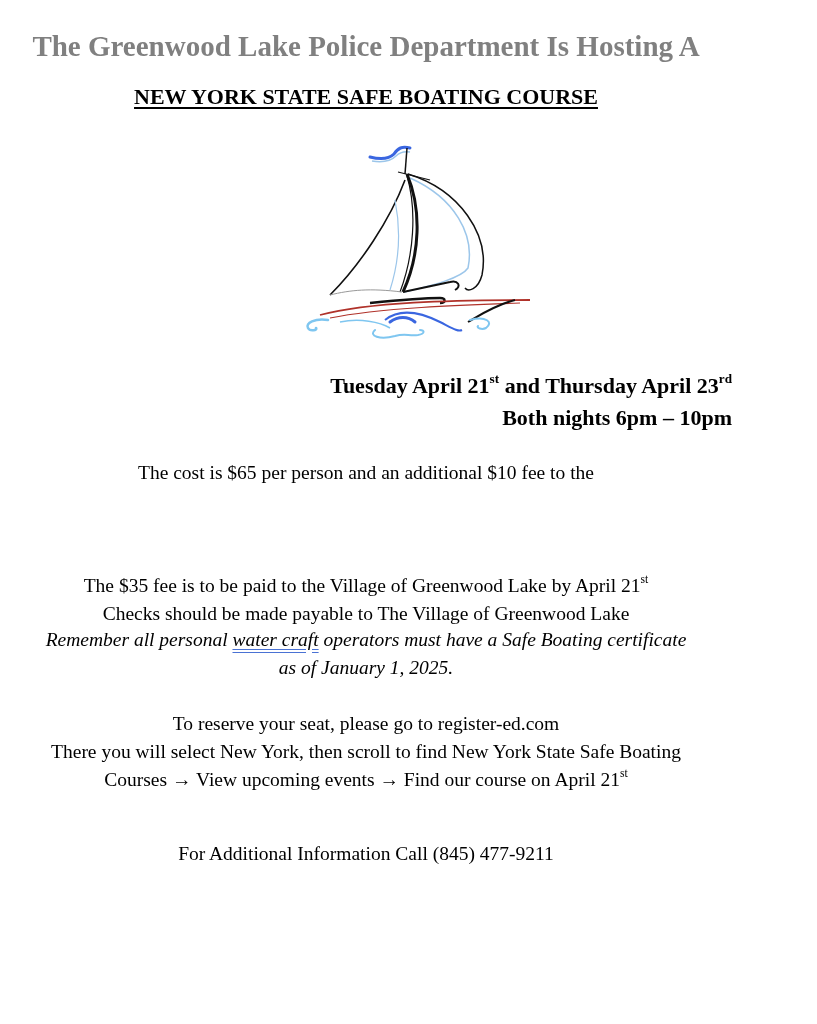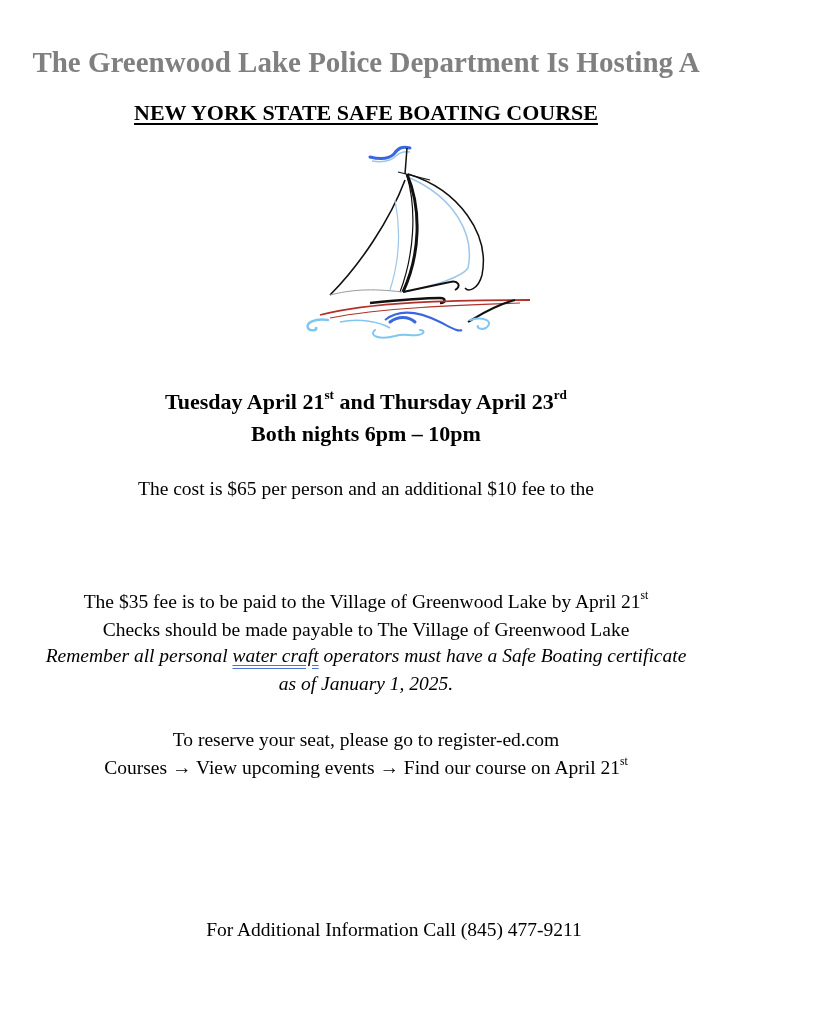--- a/index.html
+++ b/index.html
@@ -14,21 +14,20 @@
       overflow: hidden;
       font-family: "Liberation Serif", "DejaVu Serif", serif;
       color: #000000;
     }
     .line {
       position: absolute;
       left: 0;
       width: 732px;
       text-align: center;
       white-space: nowrap;
-      margin-top: 16px;
     }
     .title {
       top: 26px;
       font-size: 29px;
       font-weight: bold;
       color: #808080;
       line-height: 40px;
     }
     .subtitle {
       top: 82px;
@@ -46,41 +45,42 @@
       left: 290px;
       top: 140px;
       width: 240px;
       height: 200px;
     }
     .dates {
       top: 370px;
       font-size: 22px;
       font-weight: bold;
       line-height: 32px;
+      text-align: right;
     }
     .body-text {
       font-size: 19.5px;
       line-height: 28px;
     }
     sup {
       font-size: 0.6em;
       line-height: 0;
       position: relative;
       top: -0.15em;
       vertical-align: super;
     }
     .underline-blue {
       text-decoration: underline double #4a72d4;
       text-underline-offset: 3px;
     }
     .p1 { top: 459px; }
     .p2 { top: 572px; }
     .p3 { top: 626px; font-style: italic; }
     .p4 { top: 710px; }
-    .p5 { top: 900px; padding-left: 28px; }
+    .p5 { top: 840px; }
   </style>
 </head>
 <body>
 
 <div class="line title">The Greenwood Lake Police Department Is Hosting A</div>
 
 <div class="line subtitle">
   <span>NEW YORK STATE SAFE BOATING COURSE</span>
 </div>
 
@@ -133,16 +133,17 @@
   <div>Checks should be made payable to The Village of Greenwood Lake</div>
 </div>
 
 <div class="line body-text p3">
   <div><span>Remember all personal </span><span class="underline-blue">water craft</span><span> operators must have a Safe Boating certificate</span></div>
   <div>as of January 1, 2025.</div>
 </div>
 
 <div class="line body-text p4">
   <div>To reserve your seat, please go to register-ed.com</div>
+  <div>There you will select New York, then scroll to find New York State Safe Boating</div>
   <div><span>Courses → View upcoming events → Find our course on April 21</span><sup>st</sup></div>
 </div>
 
 <div class="line body-text p5">For Additional Information Call (845) 477-9211</div>
 
 </body></html>

